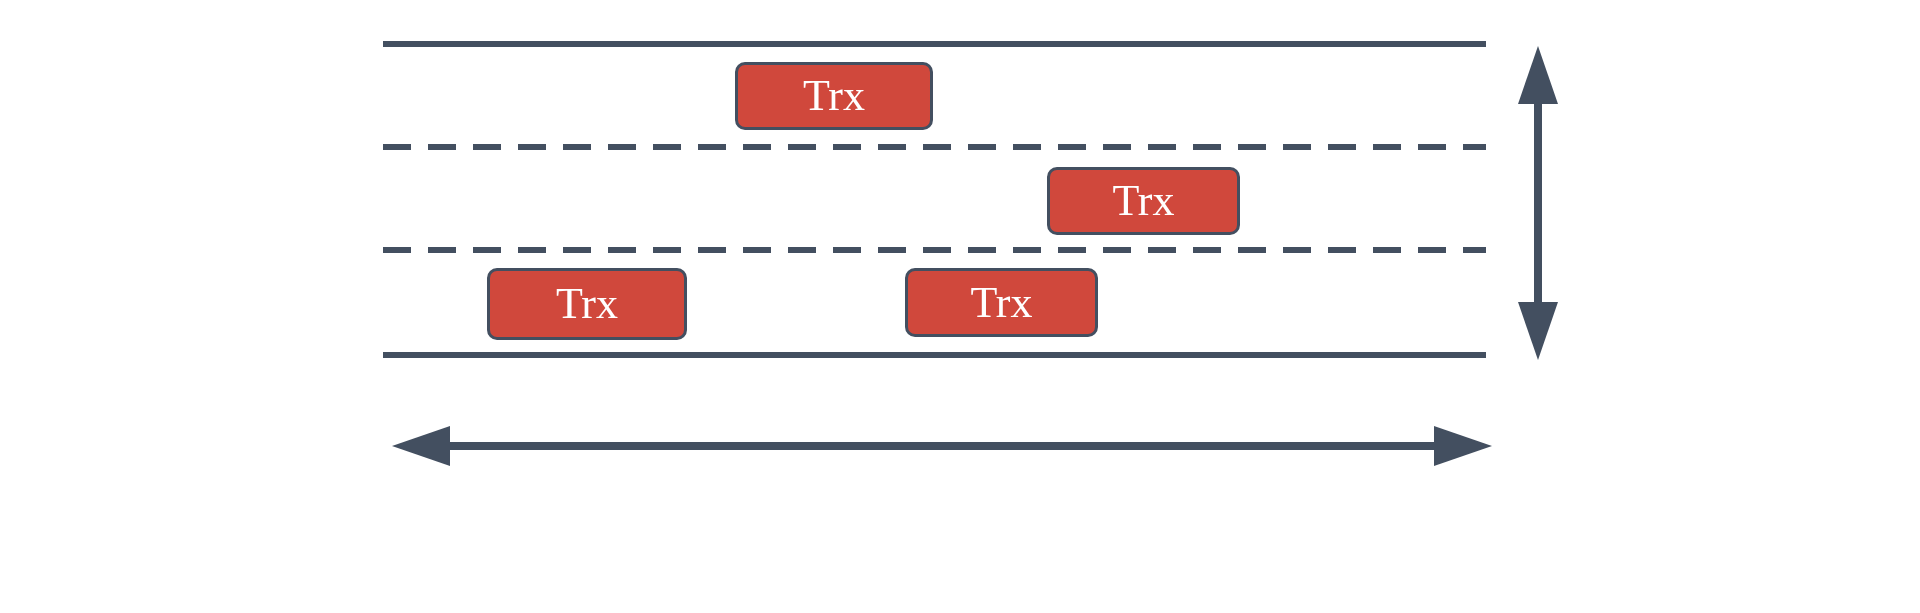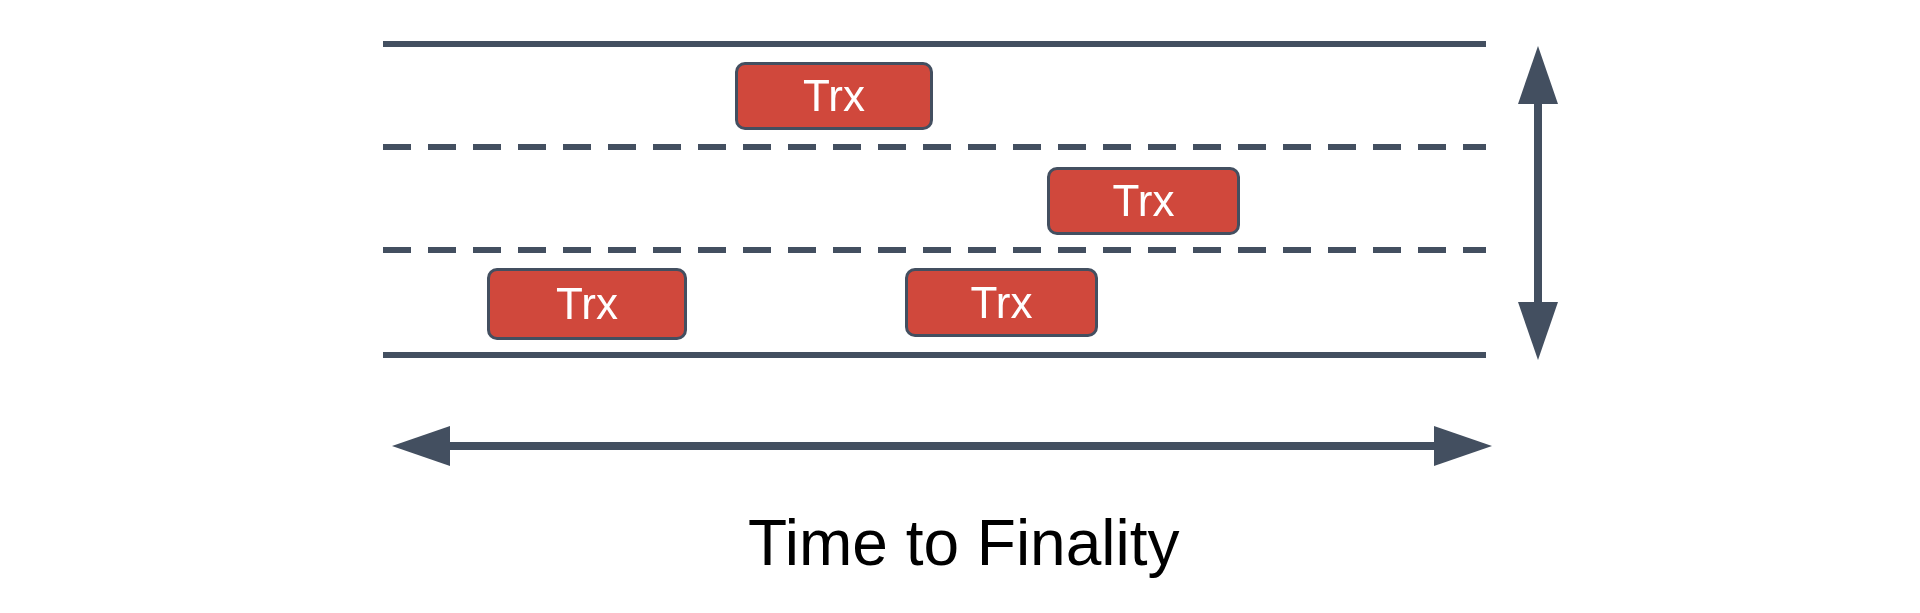--- a/index.html
+++ b/index.html
@@ -7,20 +7,21 @@
     padding: 0;
     background: #FFFFFF;
     font-family: "Liberation Sans", sans-serif;
   }
   #canvas {
     position: relative;
     width: 1920px;
     height: 613px;
     background: #FFFFFF;
     overflow: hidden;
+    font-family: Liberation Serif, serif;
   }
   .lane-line {
     position: absolute;
     left: 383px;
     width: 1103px;
     height: 6px;
     background: #434F60;
   }
   .lane-line.dashed {
     background: repeating-linear-gradient(
@@ -95,15 +96,14 @@
     <rect x="22" y="56" width="8" height="210" fill="#434F60"></rect>
     <polygon points="26,318 6,260 46,260" fill="#434F60"></polygon>
   </svg>
 
   <svg id="h-arrow" class="arrow-svg" width="1108" height="56" viewBox="0 0 1108 56">
     <polygon points="4,28 62,8 62,48" fill="#434F60"></polygon>
     <rect x="56" y="24" width="994" height="8" fill="#434F60"></rect>
     <polygon points="1104,28 1046,8 1046,48" fill="#434F60"></polygon>
   </svg>
 
-  <div id="time-finality-label" class="axis-label">Time to Finality</div>
 
 </div>
 
 </body></html>

